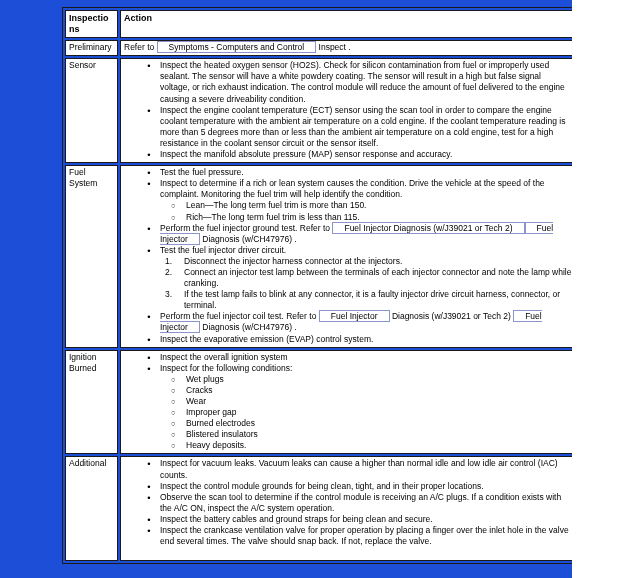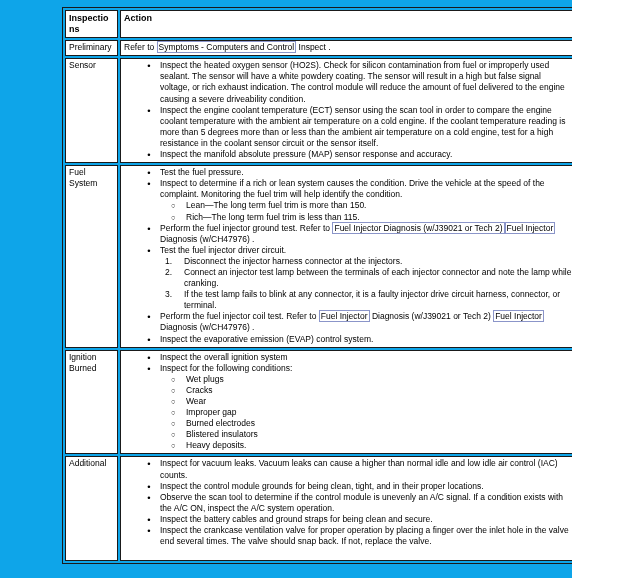--- a/index.html
+++ b/index.html
@@ -6,21 +6,21 @@
     margin: 0;
     padding: 0;
     background: #ffffff;
     font-family: "Liberation Sans", sans-serif;
     color: #000000;
   }
   .page {
     position: relative;
     width: 572px;
     height: 578px;
-    background: #0ea5e9;
+    background: #1d4ed8;
     overflow: hidden;
   }
   table.doc-table {
     position: absolute;
     left: 62px;
     top: 7px;
     width: 518px;
     border: 1px solid #1a1a1a;
     border-collapse: separate;
     border-spacing: 2px;
@@ -63,21 +63,21 @@
     margin-left: 47px;
     width: 15px;
     font-size: 7.5px;
   }
   .k-number .marker {
     margin-left: 41px;
     width: 19px;
   }
   .ref-link {
     border: 1px solid #8b95c9;
-    padding: 0 1px;
+    padding: 0 11px;
     display: inline;
   }
 </style>
 </head>
 <body>
 
 <div class="page">
   <table class="doc-table">
     <colgroup>
       <col class="label-col">
@@ -212,21 +212,21 @@
             <div class="item k-bullet">
               <span class="marker">•</span>
               <span class="text"><span>Inspect for vacuum leaks. Vacuum leaks can cause a higher than normal idle and low idle air control (IAC) counts.</span></span>
             </div>
             <div class="item k-bullet">
               <span class="marker">•</span>
               <span class="text"><span>Inspect the control module grounds for being clean, tight, and in their proper locations.</span></span>
             </div>
             <div class="item k-bullet">
               <span class="marker">•</span>
-              <span class="text"><span>Observe the scan tool to determine if the control module is unevenly an A/C signal. If a condition exists with the A/C ON, inspect the A/C system operation.</span></span>
+              <span class="text"><span>Observe the scan tool to determine if the control module is receiving an A/C plugs. If a condition exists with the A/C ON, inspect the A/C system operation.</span></span>
             </div>
             <div class="item k-bullet">
               <span class="marker">•</span>
               <span class="text"><span>Inspect the battery cables and ground straps for being clean and secure.</span></span>
             </div>
             <div class="item k-bullet">
               <span class="marker">•</span>
               <span class="text"><span>Inspect the crankcase ventilation valve for proper operation by placing a finger over the inlet hole in the valve end several times. The valve should snap back. If not, replace the valve.</span></span>
             </div>
           </td>

